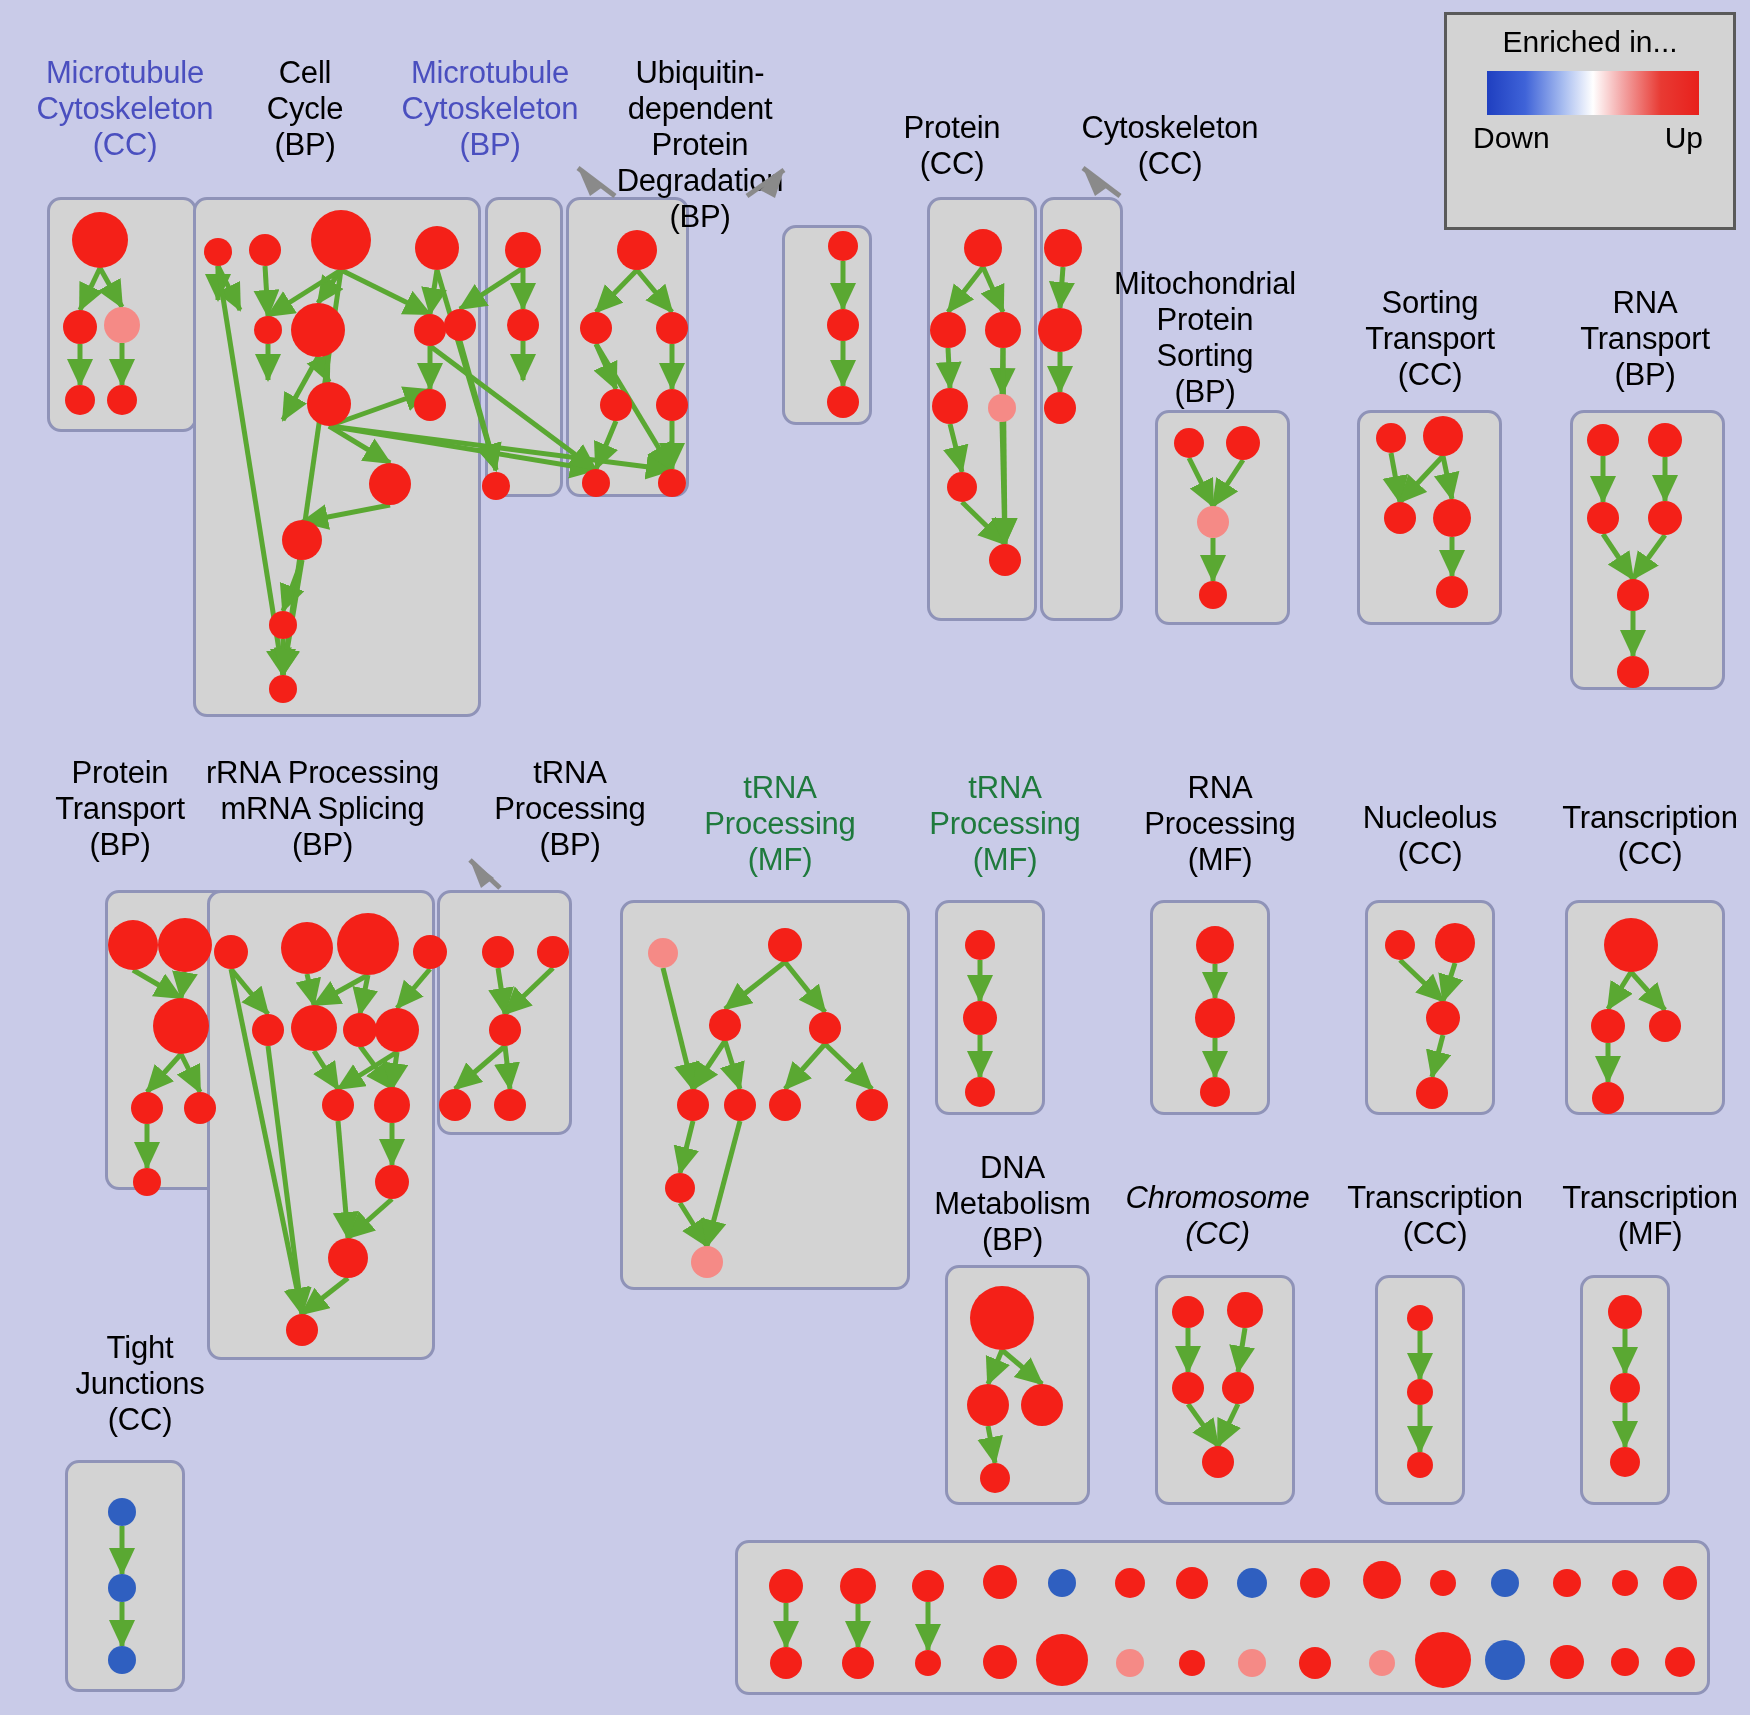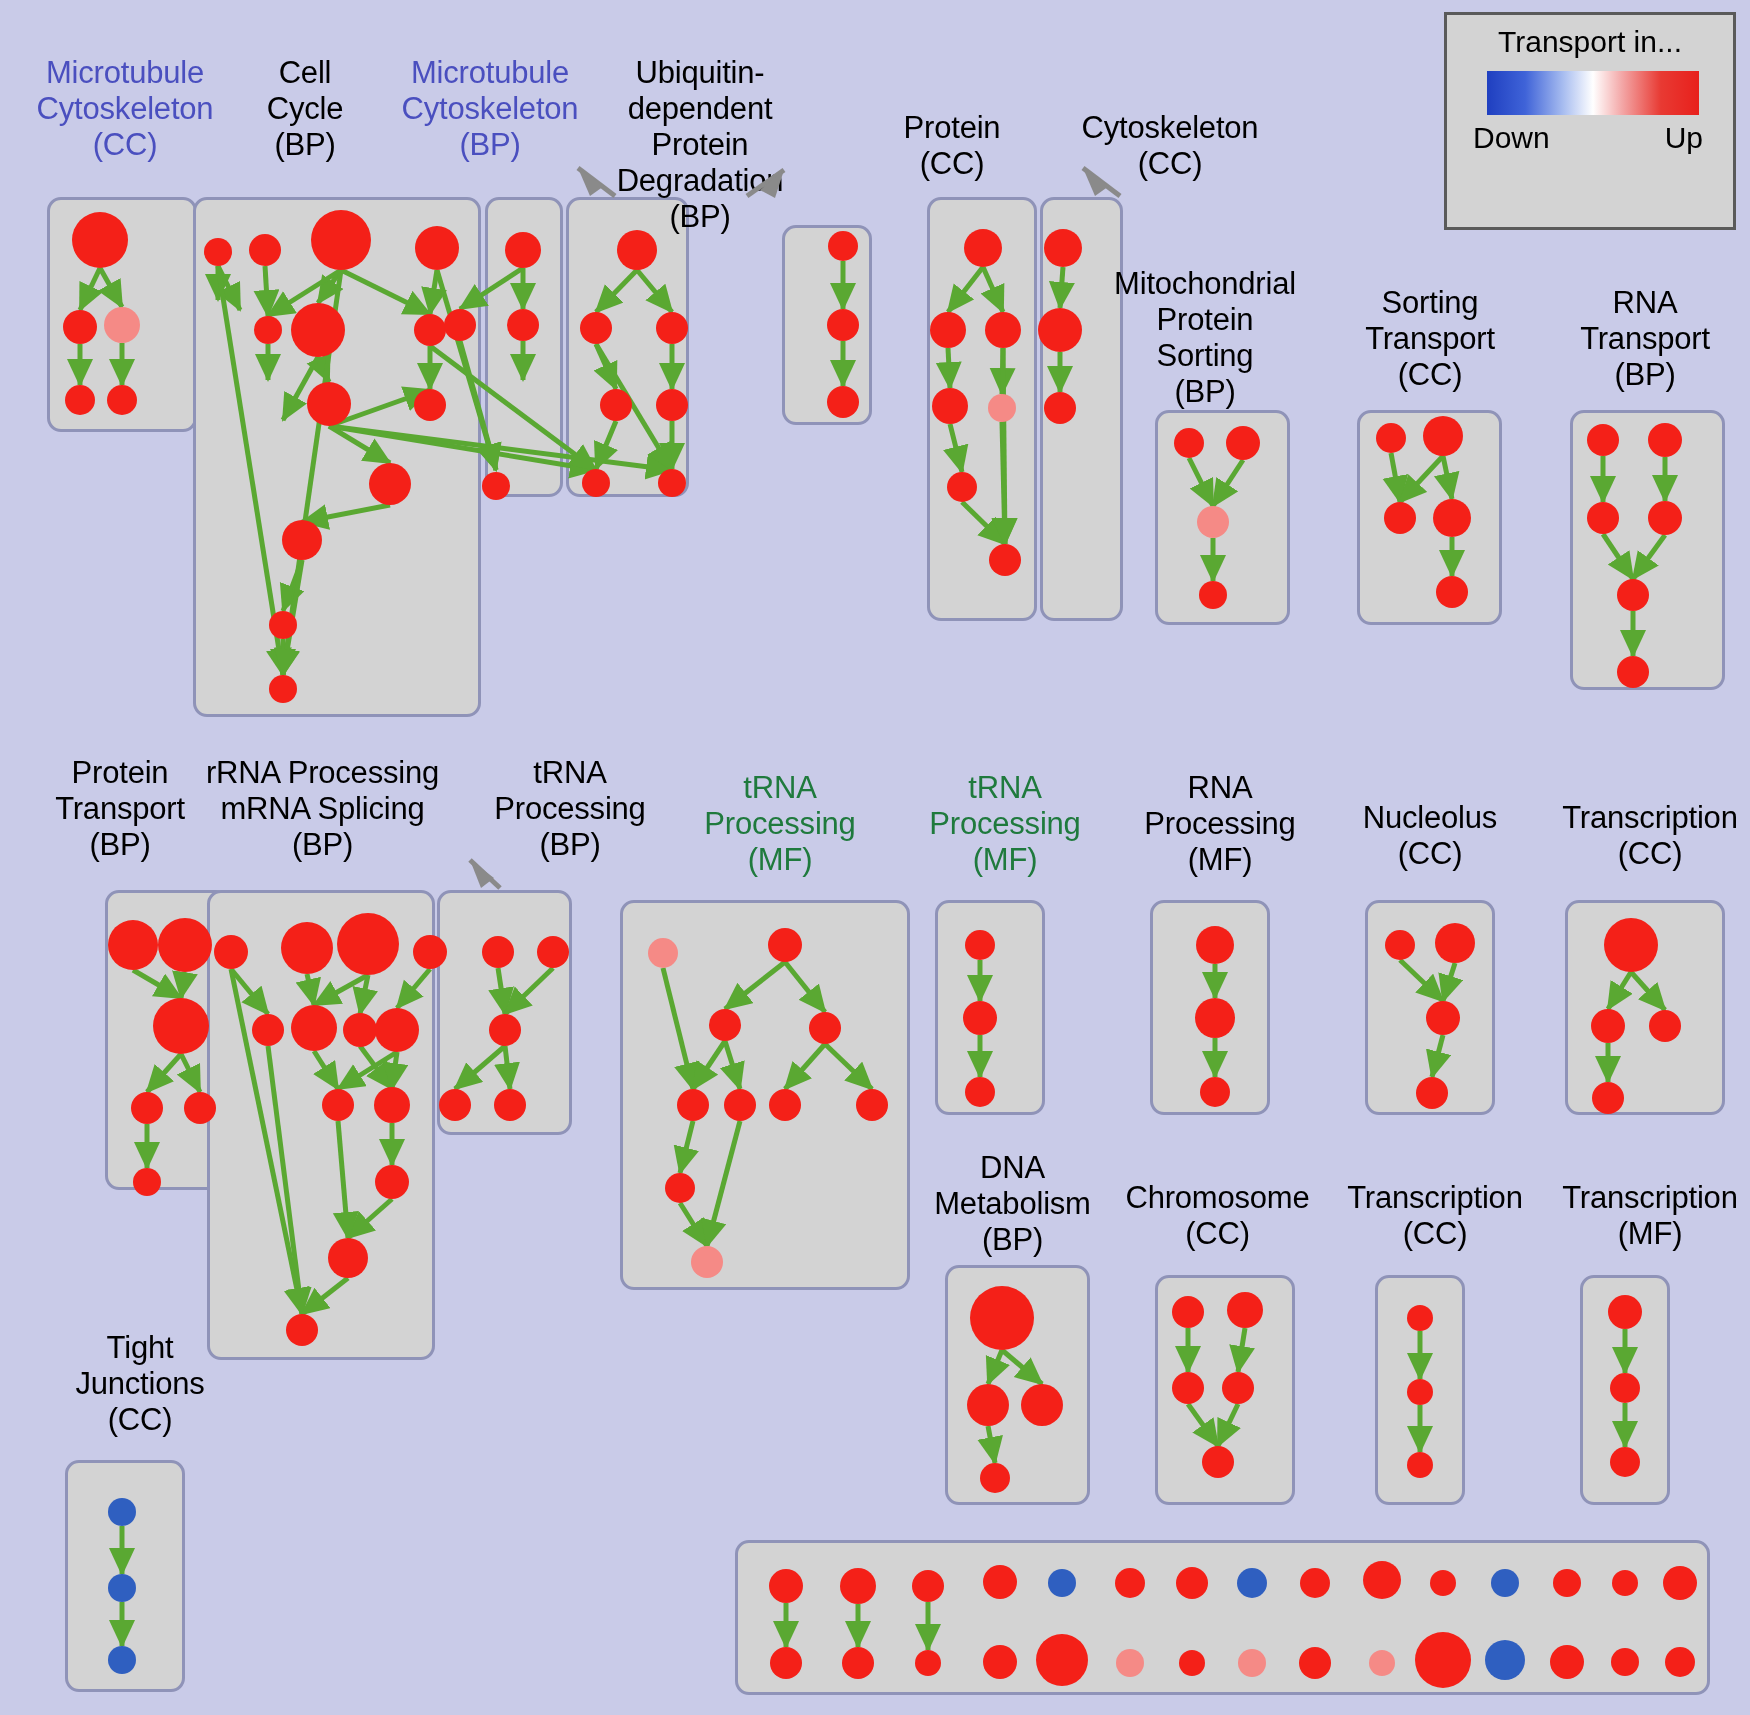--- a/index.html
+++ b/index.html
@@ -429,21 +429,21 @@
       <div class="label" style="left: 1130px; top: 770px; width: 180px;">RNA
 Processing
 (MF)</div>
       <div class="label" style="left: 1340px; top: 800px; width: 180px;">Nucleolus
 (CC)</div>
       <div class="label" style="left: 1545px; top: 800px; width: 210px;">Transcription
 (CC)</div>
       <div class="label" style="left: 915px; top: 1150px; width: 195px;">DNA
 Metabolism
 (BP)</div>
-      <div class="label" style="left: 1110px; top: 1180px; width: 215px;">Chromosome
+      <div class="label" style="left: 1110px; top: 1180px; width: 215px; font-style: italic;">Chromosome
 (CC)</div>
       <div class="label" style="left: 1330px; top: 1180px; width: 210px;">Transcription
 (CC)</div>
       <div class="label" style="left: 1545px; top: 1180px; width: 210px;">Transcription
 (MF)</div>
       <div class="label" style="left: 50px; top: 1330px; width: 180px; text-align: center;">Tight
 Junctions
 (CC)</div>
     </div>
 
@@ -457,19 +457,19 @@
     </g>
     <g fill="#8a8a8a">
       <path d="M578,168 L604,186 L590,196 z"></path>
       <path d="M784,170 L760,190 L775,198 z"></path>
       <path d="M1083,168 L1109,186 L1095,196 z"></path>
       <path d="M470,860 L494,878 L481,888 z"></path>
     </g>
   </svg>
 
   <div id="legend">
-    <div class="ltitle">Transport in...</div>
+    <div class="ltitle">Enriched in...</div>
     <div class="bar"></div>
     <div class="down">Down</div>
     <div class="up">Up</div>
   </div>
 
 </div>
 
 </body></html>

